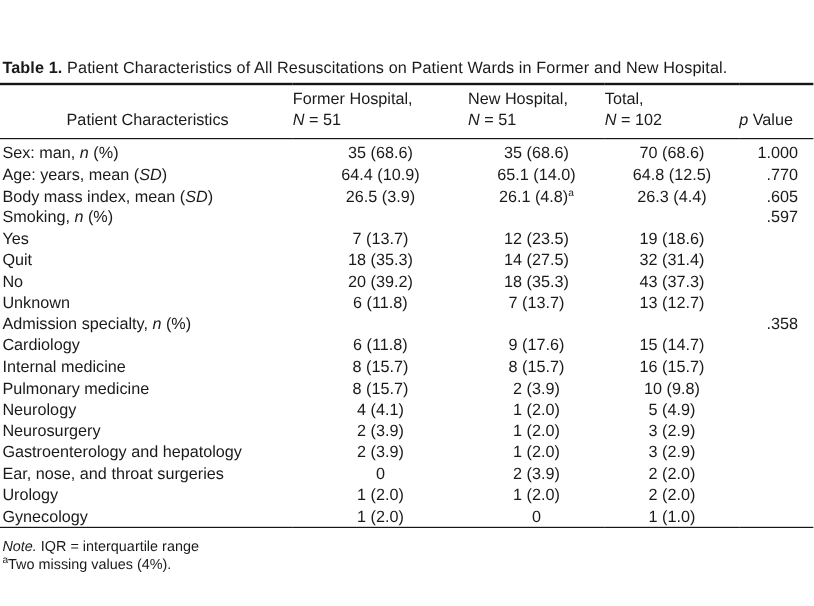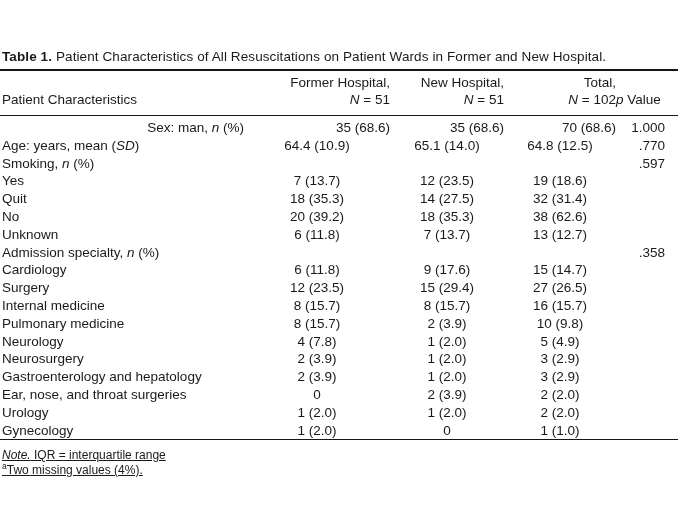--- a/index.html
+++ b/index.html
@@ -37,56 +37,56 @@
   col.c1 { width: 244px; }
   col.c2 { width: 146px; }
   col.c3 { width: 114px; }
   col.c4 { width: 112px; }
   col.c5 { width: 62px; }
 
   thead th {
     font-weight: normal;
     font-size: 13.5px;
     vertical-align: bottom;
-    text-align: right;
+    text-align: left;
     line-height: 16.5px;
     padding: 4px 0 7px 0;
     border-bottom: 1.5px solid #161616;
   }
-  thead th.col-label { text-align: left; padding-left: 2px; }
+  thead th.col-label { text-align: center; padding-left: 2px; }
   thead th.col-p     { text-align: right; padding-right: 20px; white-space: nowrap; }
 
   tbody td {
     padding: 0;
     vertical-align: top;
     text-align: center;
     line-height: 17.8px;
     font-size: 13.5px;
     white-space: nowrap;
   }
-  tbody tr:first-child td { padding-top: 3px; text-align: right; }
+  tbody tr:first-child td { padding-top: 3px; }
   tbody td.cell-label { text-align: left; padding-left: 2px; }
   tbody td.cell-label.indent { }
   tbody td.cell-p { text-align: right; padding-right: 13px; }
 
   .wrap2 { display: inline-block; padding-left: 13px; }
   .it { font-style: italic; }
 
   sup.fn {
     font-size: 8.5px;
     line-height: 0;
     vertical-align: 5px;
   }
 
   .footnotes {
     margin: 8px 0 0 2px;
     font-size: 12px;
     line-height: 14.5px;
   }
-  .footnotes .line { white-space: nowrap; text-decoration: underline; }
+  .footnotes .line { white-space: nowrap; }
 </style>
 </head>
 <body>
 
 <div class="page">
 
   <div class="table-title">
     <span class="bold">Table 1.</span><span> Patient Characteristics of All Resuscitations on Patient Wards in Former and New Hospital.</span>
   </div>
 
@@ -129,20 +129,27 @@
           <td class="cell-p">1.000</td>
         </tr>
         <tr>
           <td class="cell-label"><span>Age: years, mean (</span><span class="it">SD</span><span>)</span></td>
           <td><span>64.4 (10.9)</span></td>
           <td><span>65.1 (14.0)</span></td>
           <td><span>64.8 (12.5)</span></td>
           <td class="cell-p">.770</td>
         </tr>
         <tr>
+          <td class="cell-label"><span>Body mass index, mean (</span><span class="it">SD</span><span>)</span></td>
+          <td><span>26.5 (3.9)</span></td>
+          <td><span>26.1 (4.8)</span><sup class="fn">a</sup></td>
+          <td><span>26.3 (4.4)</span></td>
+          <td class="cell-p">.605</td>
+        </tr>
+        <tr>
           <td class="cell-label"><span>Smoking, </span><span class="it">n</span><span> (%)</span></td>
           <td><span></span></td>
           <td><span></span></td>
           <td><span></span></td>
           <td class="cell-p">.597</td>
         </tr>
         <tr>
           <td class="cell-label indent"><span>Yes</span></td>
           <td><span>7 (13.7)</span></td>
           <td><span>12 (23.5)</span></td>
@@ -153,21 +160,21 @@
           <td class="cell-label indent"><span>Quit</span></td>
           <td><span>18 (35.3)</span></td>
           <td><span>14 (27.5)</span></td>
           <td><span>32 (31.4)</span></td>
           <td class="cell-p"></td>
         </tr>
         <tr>
           <td class="cell-label indent"><span>No</span></td>
           <td><span>20 (39.2)</span></td>
           <td><span>18 (35.3)</span></td>
-          <td><span>38 (62.6)</span></td>
+          <td><span>43 (37.3)</span></td>
           <td class="cell-p"></td>
         </tr>
         <tr>
           <td class="cell-label indent"><span>Unknown</span></td>
           <td><span>6 (11.8)</span></td>
           <td><span>7 (13.7)</span></td>
           <td><span>13 (12.7)</span></td>
           <td class="cell-p"></td>
         </tr>
         <tr>
@@ -178,43 +185,36 @@
           <td class="cell-p">.358</td>
         </tr>
         <tr>
           <td class="cell-label indent"><span>Cardiology</span></td>
           <td><span>6 (11.8)</span></td>
           <td><span>9 (17.6)</span></td>
           <td><span>15 (14.7)</span></td>
           <td class="cell-p"></td>
         </tr>
         <tr>
-          <td class="cell-label indent"><span>Surgery</span></td>
-          <td><span>12 (23.5)</span></td>
-          <td><span>15 (29.4)</span></td>
-          <td><span>27 (26.5)</span></td>
-          <td class="cell-p"></td>
-        </tr>
-        <tr>
           <td class="cell-label indent"><span>Internal medicine</span></td>
           <td><span>8 (15.7)</span></td>
           <td><span>8 (15.7)</span></td>
           <td><span>16 (15.7)</span></td>
           <td class="cell-p"></td>
         </tr>
         <tr>
           <td class="cell-label indent"><span>Pulmonary medicine</span></td>
           <td><span>8 (15.7)</span></td>
           <td><span>2 (3.9)</span></td>
           <td><span>10 (9.8)</span></td>
           <td class="cell-p"></td>
         </tr>
         <tr>
           <td class="cell-label indent"><span>Neurology</span></td>
-          <td><span>4 (7.8)</span></td>
+          <td><span>4 (4.1)</span></td>
           <td><span>1 (2.0)</span></td>
           <td><span>5 (4.9)</span></td>
           <td class="cell-p"></td>
         </tr>
         <tr>
           <td class="cell-label indent"><span>Neurosurgery</span></td>
           <td><span>2 (3.9)</span></td>
           <td><span>1 (2.0)</span></td>
           <td><span>3 (2.9)</span></td>
           <td class="cell-p"></td>

